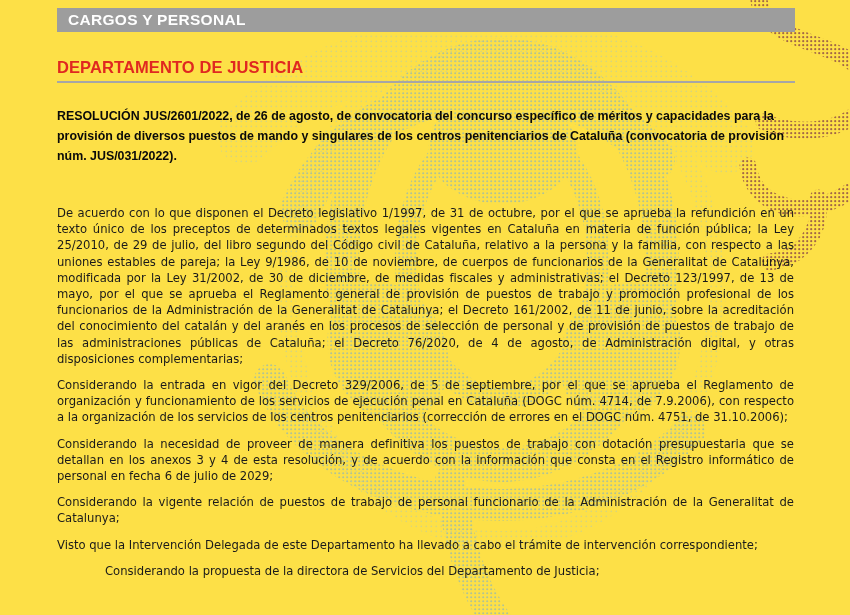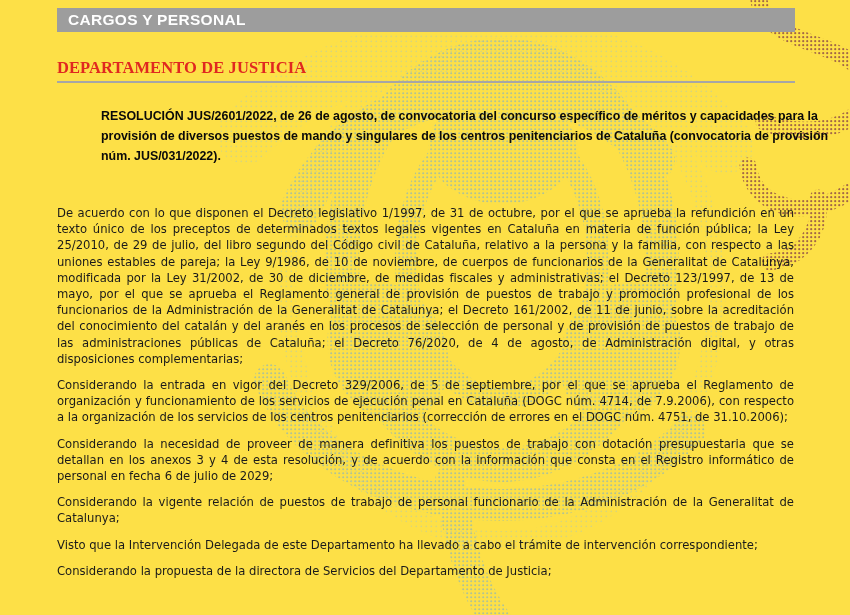--- a/index.html
+++ b/index.html
@@ -74,21 +74,21 @@
     line-height: 18px;
     white-space: nowrap;
   }
 
   
   .dept-heading {
     position: absolute;
     left: 57px;
     top: 58px;
     color: #e02820;
-    font-family: Liberation Serif, serif;
+    font-family: Liberation Sans, sans-serif;
     font-weight: bold;
     font-size: 16.5px;
     letter-spacing: 0.1px;
     line-height: 19px;
     white-space: nowrap;
   }
   .dept-rule {
     position: absolute;
     left: 57px;
     top: 81px;
@@ -102,21 +102,20 @@
     position: absolute;
     left: 57px;
     top: 106px;
     width: 737px;
     font-family: "Liberation Sans", sans-serif;
     font-weight: bold;
     font-size: 12.4px;
     line-height: 20px;
     color: #0a0a0a;
     text-align: left;
-    margin-left: 44px;
   }
 
   
   #body-text {
     position: absolute;
     left: 57px;
     top: 205px;
     width: 737px;
   }
   .body-par {
@@ -124,20 +123,21 @@
     font-size: 11.6px;
     line-height: 16.2px;
     color: #1a1a1a;
     text-align: justify;
     margin: 0 0 10px 0;
     -webkit-hyphens: none;
     hyphens: none;
   }
   .body-par:last-child {
     margin-bottom: 0;
+    margin-left: 48px;
   }
 </style>
 </head>
 <body>
 
 <div id="page">
 
   <svg id="wm-blue" class="wm-layer" viewBox="0 0 700 700" aria-hidden="true">
     <defs>
       <pattern id="dots-blue" width="4" height="4" patternUnits="userSpaceOnUse">

